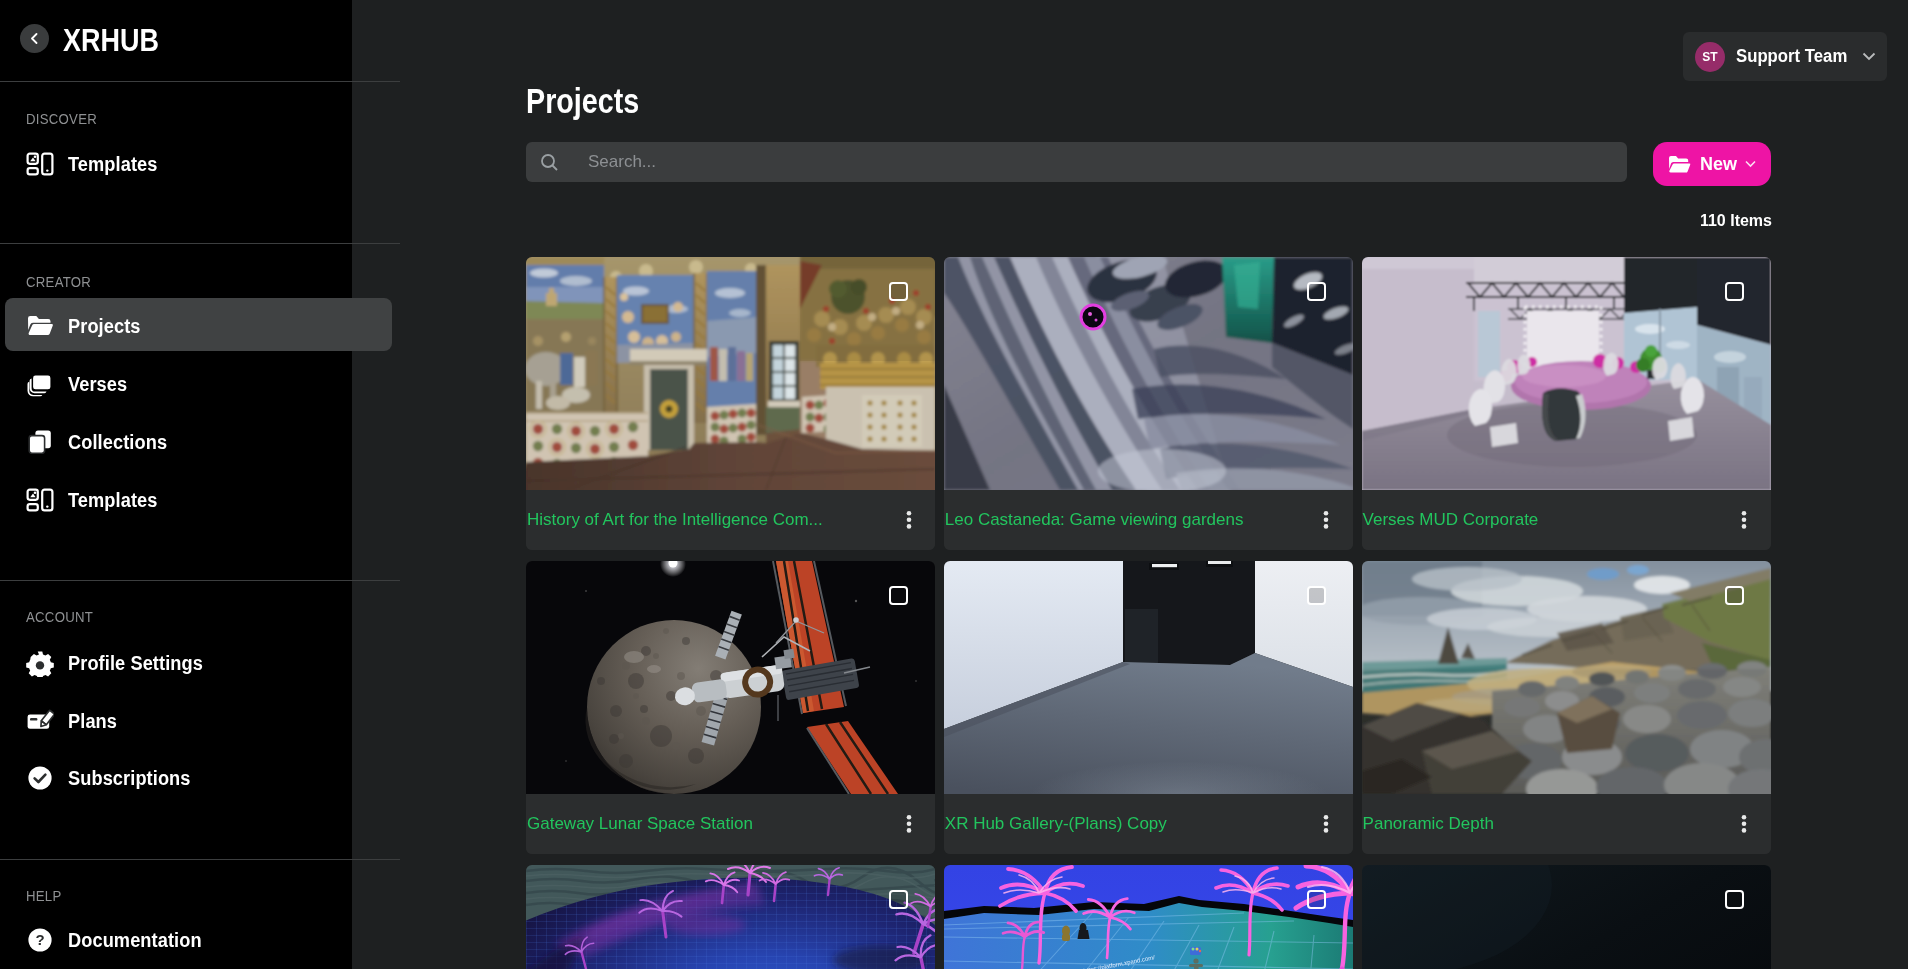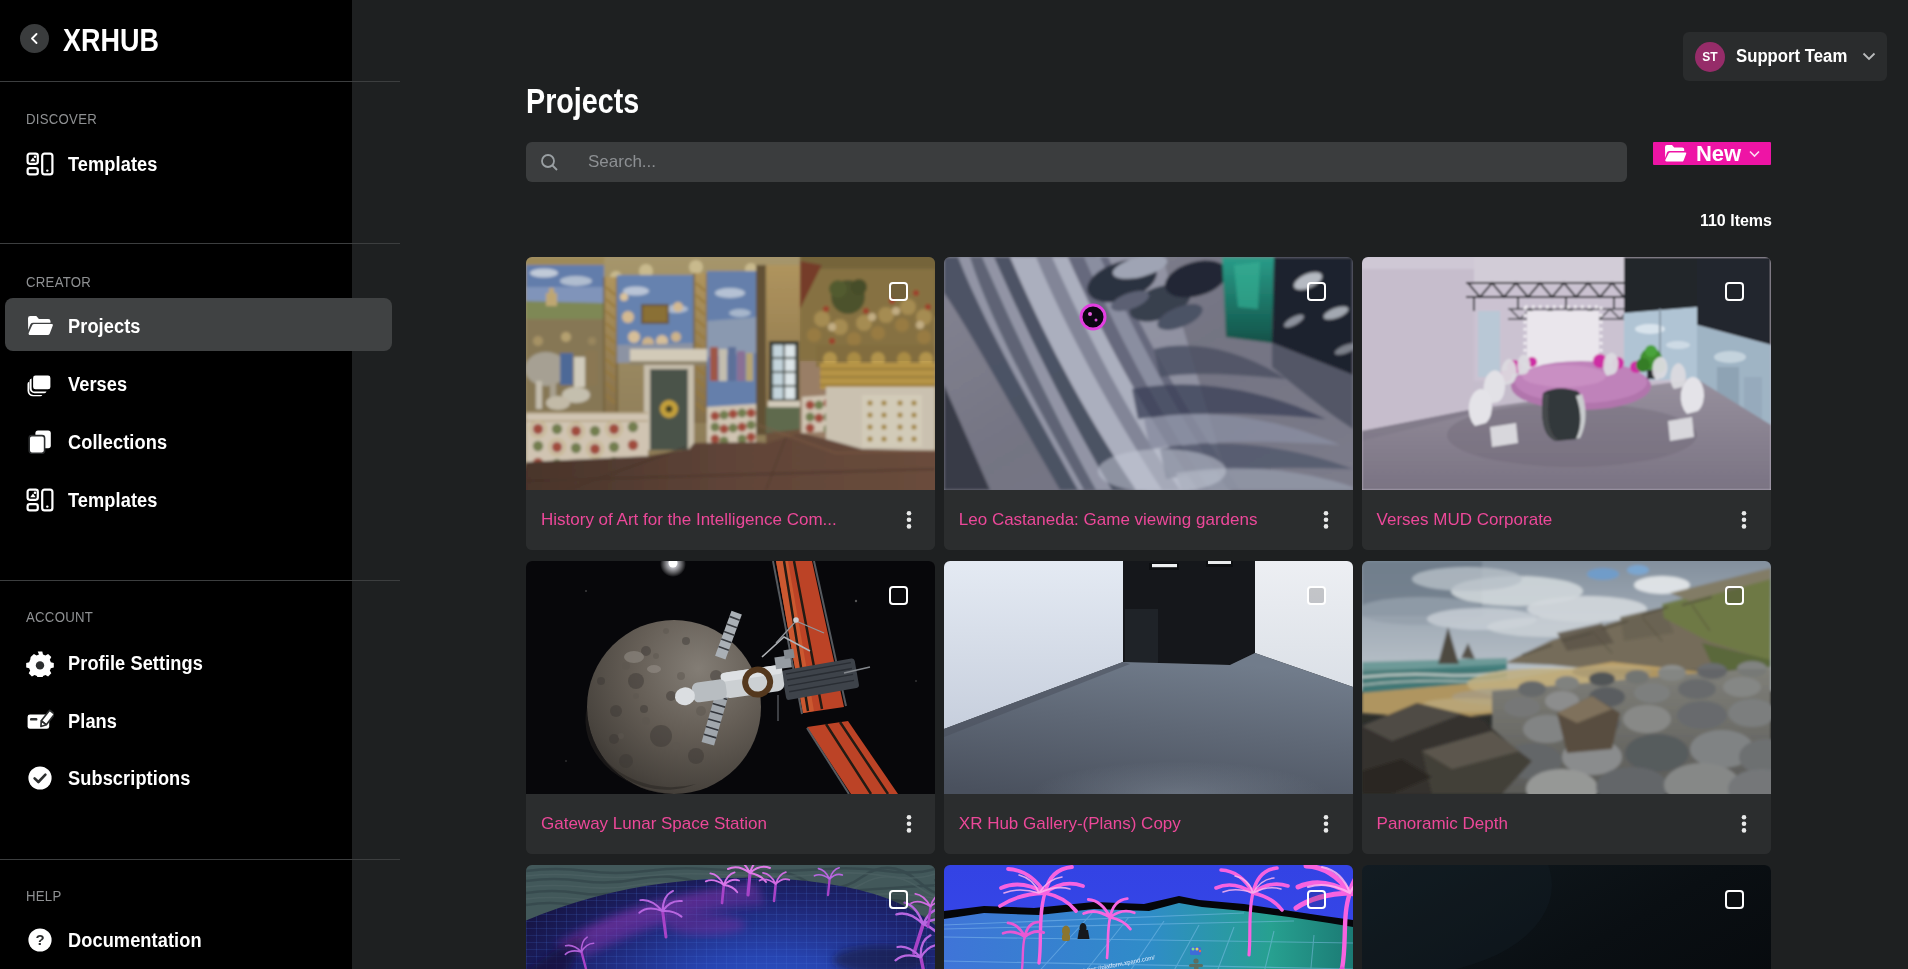--- a/index.html
+++ b/index.html
@@ -12,27 +12,27 @@
 .snav span{transform:scaleX(.91);transform-origin:left;letter-spacing:.1px}
 #selrect{position:absolute;left:5px;top:298px;width:387px;height:53px;border-radius:8px;background:#404243}
 #backbtn{position:absolute;left:20px;top:24px;width:29px;height:29px;border-radius:50%;background:#3a3c3d;display:flex;align-items:center;justify-content:center}
 #brand{position:absolute;left:63px;top:23px;font-size:31px;font-weight:bold;color:#fff;transform:scaleX(.87);transform-origin:left}
 #chip{position:absolute;left:1683px;top:32px;width:204px;height:49px;border-radius:6px;background:#2a2c2d;display:flex;align-items:center}
 #avatar{width:30px;height:30px;border-radius:50%;background:#962c69;margin-left:12px;display:flex;align-items:center;justify-content:center;color:#fff;font-size:12px;font-weight:bold}
 #chipname{margin-left:11px;color:#fff;font-size:18px;font-weight:bold;transform:scaleX(.93);transform-origin:left}
 #h1{position:absolute;left:526px;top:81px;font-size:35px;font-weight:bold;color:#fff;transform:scaleX(.82);transform-origin:left}
 #search{position:absolute;left:526px;top:142px;width:1101px;height:40px;border-radius:6px;background:#3b3d3e;display:flex;align-items:center}
 #search span{color:#8d9093;font-size:17px;margin-left:29px}
-#newbtn{position:absolute;left:1653px;top:142px;width:118px;height:23px;border-radius:1px;background:#ee14a5;display:flex;align-items:center;justify-content:center;color:#fff;font-size:22px;font-weight:bold}
+#newbtn{position:absolute;left:1653px;top:142px;width:118px;height:44px;border-radius:14px;background:#ee14a5;display:flex;align-items:center;justify-content:center;color:#fff;font-size:18px;font-weight:bold}
 #count{position:absolute;left:1572px;top:212px;width:200px;text-align:right;color:#fff;font-size:16px;font-weight:bold}
 .card{position:absolute;width:409px;height:293px;border-radius:6px;background:#2b2d2e;overflow:hidden}
 .card svg.thumb{position:absolute;left:0;top:0;width:409px;height:233px;display:block}
 .cb{position:absolute;top:25px;right:27px;width:19px;height:19px;border:2px solid #fff;border-radius:4px;background:rgba(20,20,20,.18)}
 .bar{position:absolute;left:0;top:233px;width:409px;height:60px;background:#2b2d2e}
-.bar .t{position:absolute;left:15px;top:0;height:60px;line-height:60px;font-size:17px;color:#ec4899;white-space:nowrap}
+.bar .t{position:absolute;left:1px;top:0;height:60px;line-height:60px;font-size:17px;color:#22c55e;white-space:nowrap}
 .dots{position:absolute;right:23.5px;top:20px}
 </style>
 </head>
 <body>
 <div id="sidebar">
   <div id="backbtn">
       <svg width="11" height="11" viewBox="0 0 11 11">
         <path d="M7.5 1 L3 5.5 L7.5 10" fill="none" stroke="#fff" stroke-width="1.8" stroke-linecap="round" stroke-linejoin="round"></path>
       </svg>
     </div>

